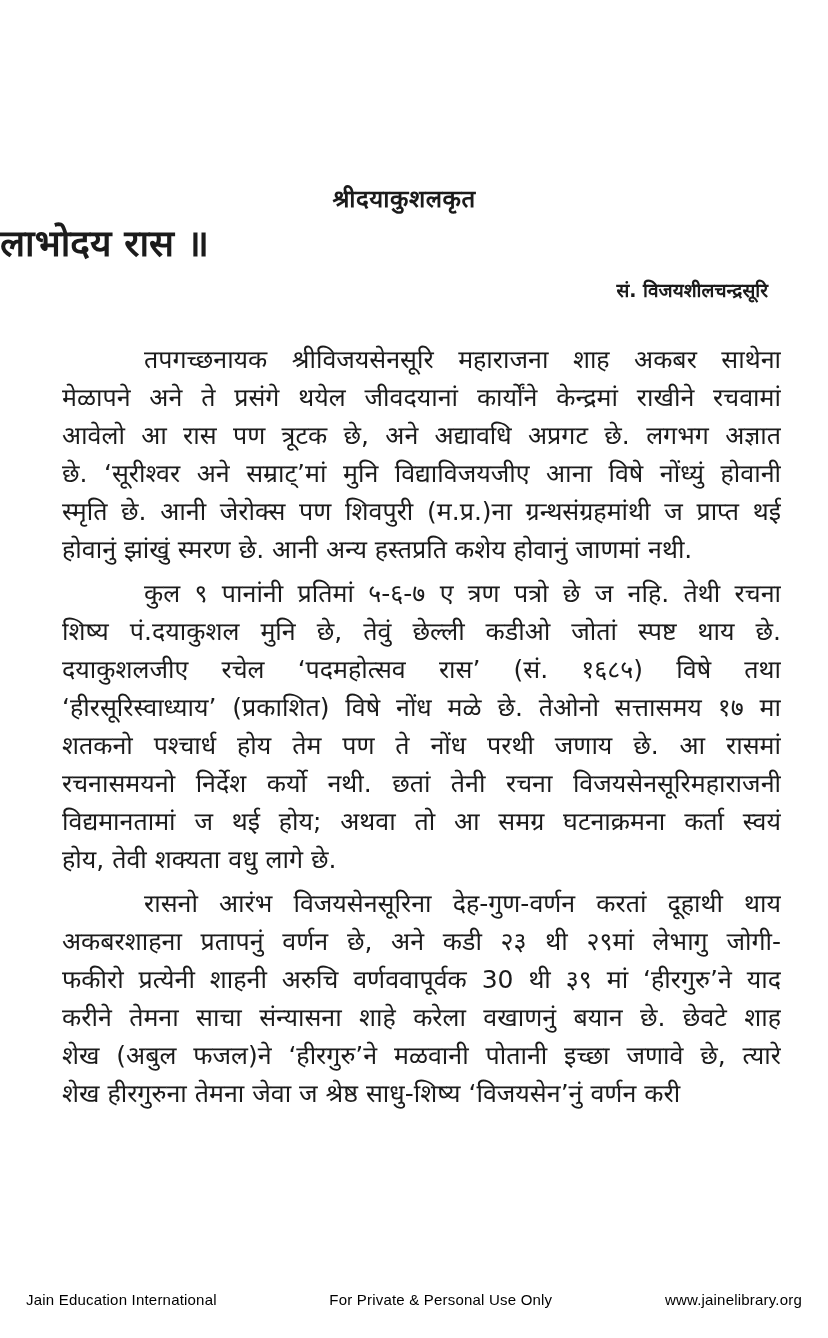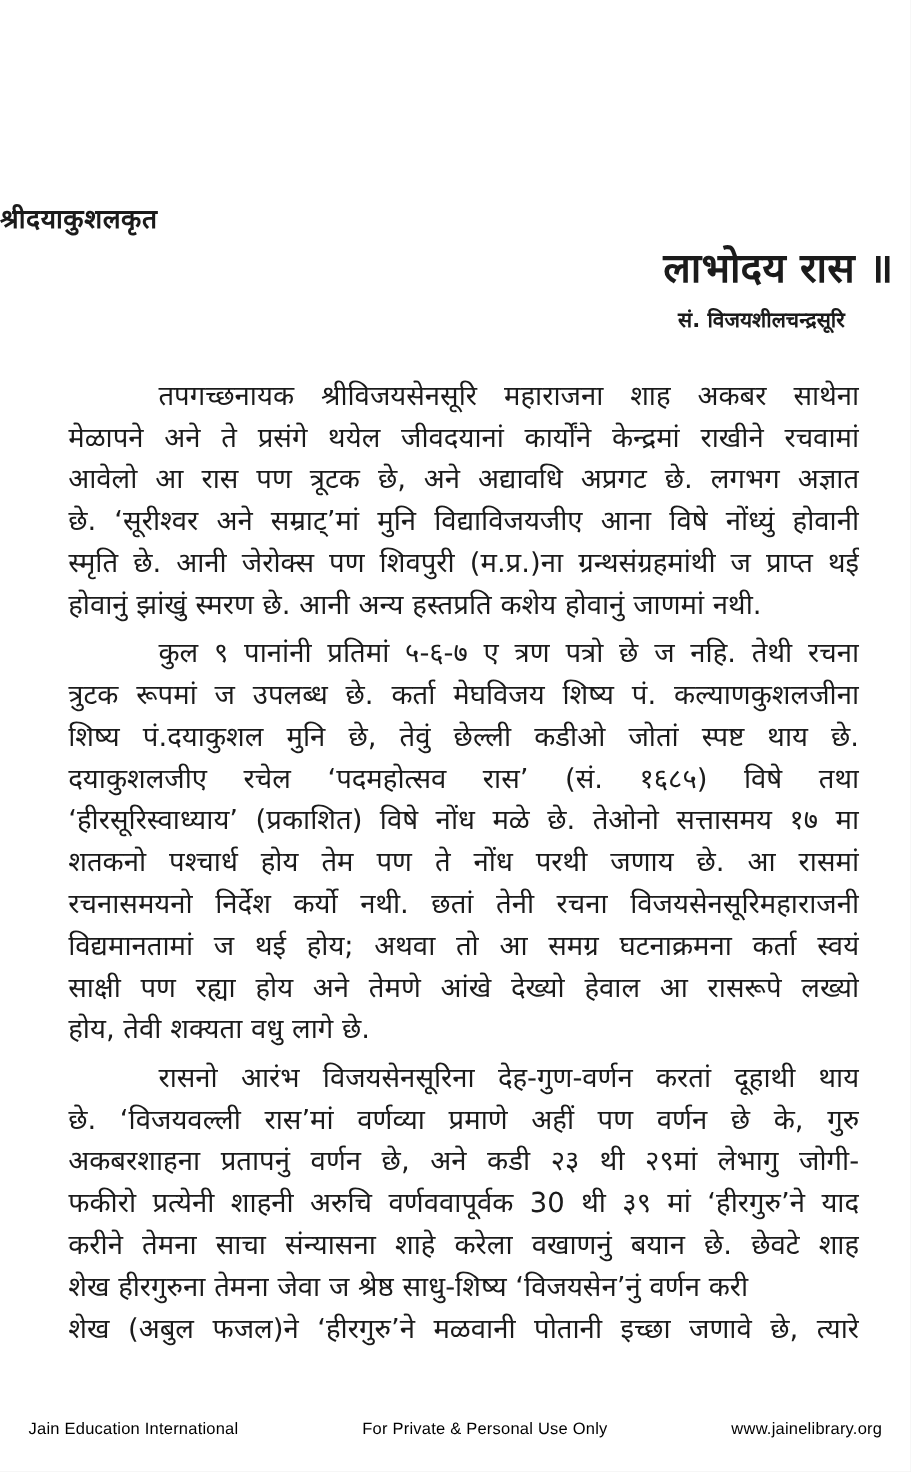--- a/index.html
+++ b/index.html
@@ -16,30 +16,31 @@
     overflow: hidden;
     font-family: "DejaVu Sans", sans-serif;
     color: #1b1b1b;
   }
   
   .kicker {
     position: absolute;
     top: 181px;
     left: 0;
     width: 808px; 
+    text-align: center;
     font-size: 24px;
     font-weight: bold;
     letter-spacing: 0.5px;
   }
   .title {
     position: absolute;
     top: 216px;
     left: 0;
     width: 812px;
-    text-align: right;
+    text-align: left;
     font-size: 37px;
     font-weight: bold;
   }
   .author {
     position: absolute;
     top: 277px;
     right: 60px;
     font-size: 19px;
     font-weight: bold;
   }
@@ -93,39 +94,36 @@
       <div class="line indent">तपगच्छनायक श्रीविजयसेनसूरि महाराजना शाह अकबर साथेना</div>
       <div class="line">मेळापने अने ते प्रसंगे थयेल जीवदयानां कार्योंने केन्द्रमां राखीने रचवामां</div>
       <div class="line">आवेलो आ रास पण त्रूटक छे, अने अद्यावधि अप्रगट छे. लगभग अज्ञात</div>
       <div class="line">छे. ‘सूरीश्वर अने सम्राट्’मां मुनि विद्याविजयजीए आना विषे नोंध्युं होवानी</div>
       <div class="line">स्मृति छे. आनी जेरोक्स पण शिवपुरी (म.प्र.)ना ग्रन्थसंग्रहमांथी ज प्राप्त थई</div>
       <div class="line last">होवानुं झांखुं स्मरण छे. आनी अन्य हस्तप्रति कशेय होवानुं जाणमां नथी.</div>
     </div>
 
     <div class="para">
       <div class="line indent">कुल ९ पानांनी प्रतिमां ५-६-७ ए त्रण पत्रो छे ज नहि. तेथी रचना</div>
-      <div class="line">त्रुटक रूपमां ज उपलब्ध छे. कर्ता मेघविजय शिष्य पं. कल्याणकुशलजीना</div>
       <div class="line">शिष्य पं.दयाकुशल मुनि छे, तेवुं छेल्ली कडीओ जोतां स्पष्ट थाय छे.</div>
       <div class="line">दयाकुशलजीए रचेल ‘पदमहोत्सव रास’ (सं. १६८५) विषे तथा</div>
       <div class="line">‘हीरसूरिस्वाध्याय’ (प्रकाशित) विषे नोंध मळे छे. तेओनो सत्तासमय १७ मा</div>
       <div class="line">शतकनो पश्चार्ध होय तेम पण ते नोंध परथी जणाय छे. आ रासमां</div>
       <div class="line">रचनासमयनो निर्देश कर्यो नथी. छतां तेनी रचना विजयसेनसूरिमहाराजनी</div>
       <div class="line">विद्यमानतामां ज थई होय; अथवा तो आ समग्र घटनाक्रमना कर्ता स्वयं</div>
-      <div class="line">साक्षी पण रह्या होय अने तेमणे आंखे देख्यो हेवाल आ रासरूपे लख्यो</div>
       <div class="line last">होय, तेवी शक्यता वधु लागे छे.</div>
     </div>
 
     <div class="para">
       <div class="line indent">रासनो आरंभ विजयसेनसूरिना देह-गुण-वर्णन करतां दूहाथी थाय</div>
-      <div class="line">छे. ‘विजयवल्ली रास’मां वर्णव्या प्रमाणे अहीं पण वर्णन छे के, गुरु</div>
       <div class="line">अकबरशाहना प्रतापनुं वर्णन छे, अने कडी २३ थी २९मां लेभागु जोगी-</div>
       <div class="line">फकीरो प्रत्येनी शाहनी अरुचि वर्णववापूर्वक 30 थी ३९ मां ‘हीरगुरु’ने याद</div>
       <div class="line">करीने तेमना साचा संन्यासना शाहे करेला वखाणनुं बयान छे. छेवटे शाह</div>
+      <div class="line">शेख (अबुल फजल)ने ‘हीरगुरु’ने मळवानी पोतानी इच्छा जणावे छे, त्यारे</div>
       <div class="line last">शेख हीरगुरुना तेमना जेवा ज श्रेष्ठ साधु-शिष्य ‘विजयसेन’नुं वर्णन करी</div>
-      <div class="line">शेख (अबुल फजल)ने ‘हीरगुरु’ने मळवानी पोतानी इच्छा जणावे छे, त्यारे</div>
     </div>
 
   </div>
 
   <div class="footer">
     <span>Jain Education International</span>
     <span>For Private &amp; Personal Use Only</span>
     <span>www.jainelibrary.org</span>
   </div>
 

